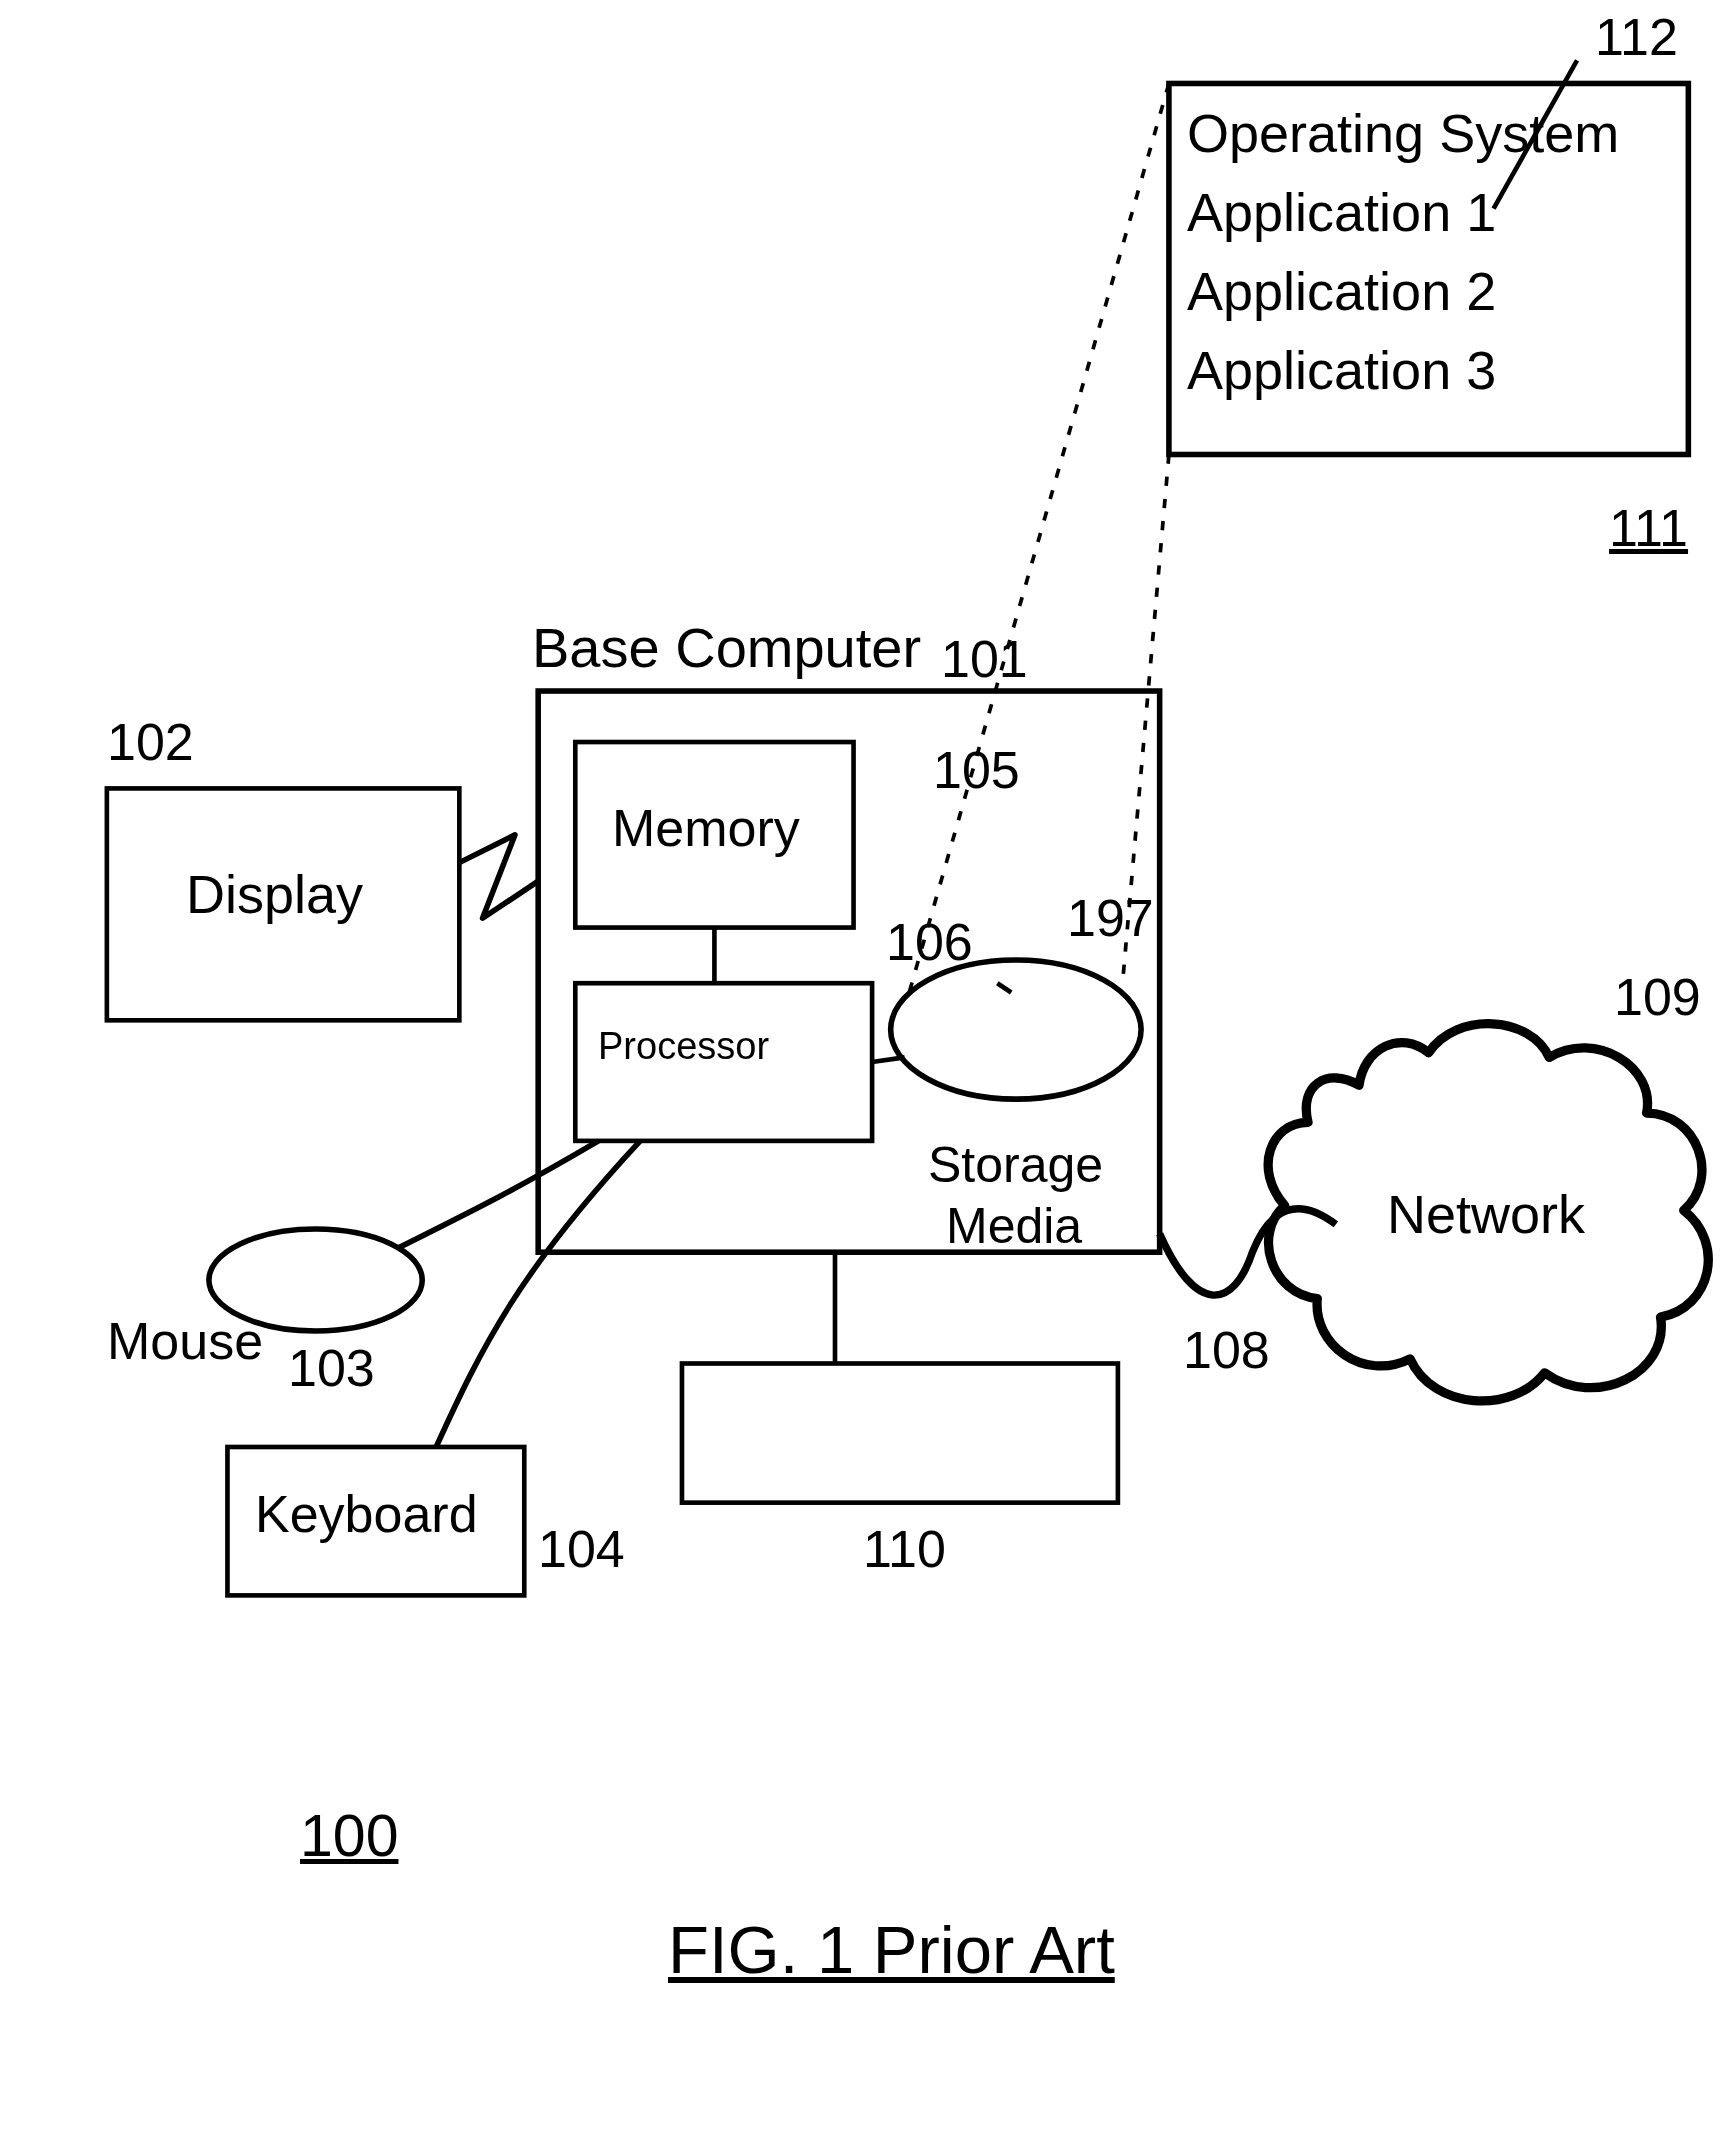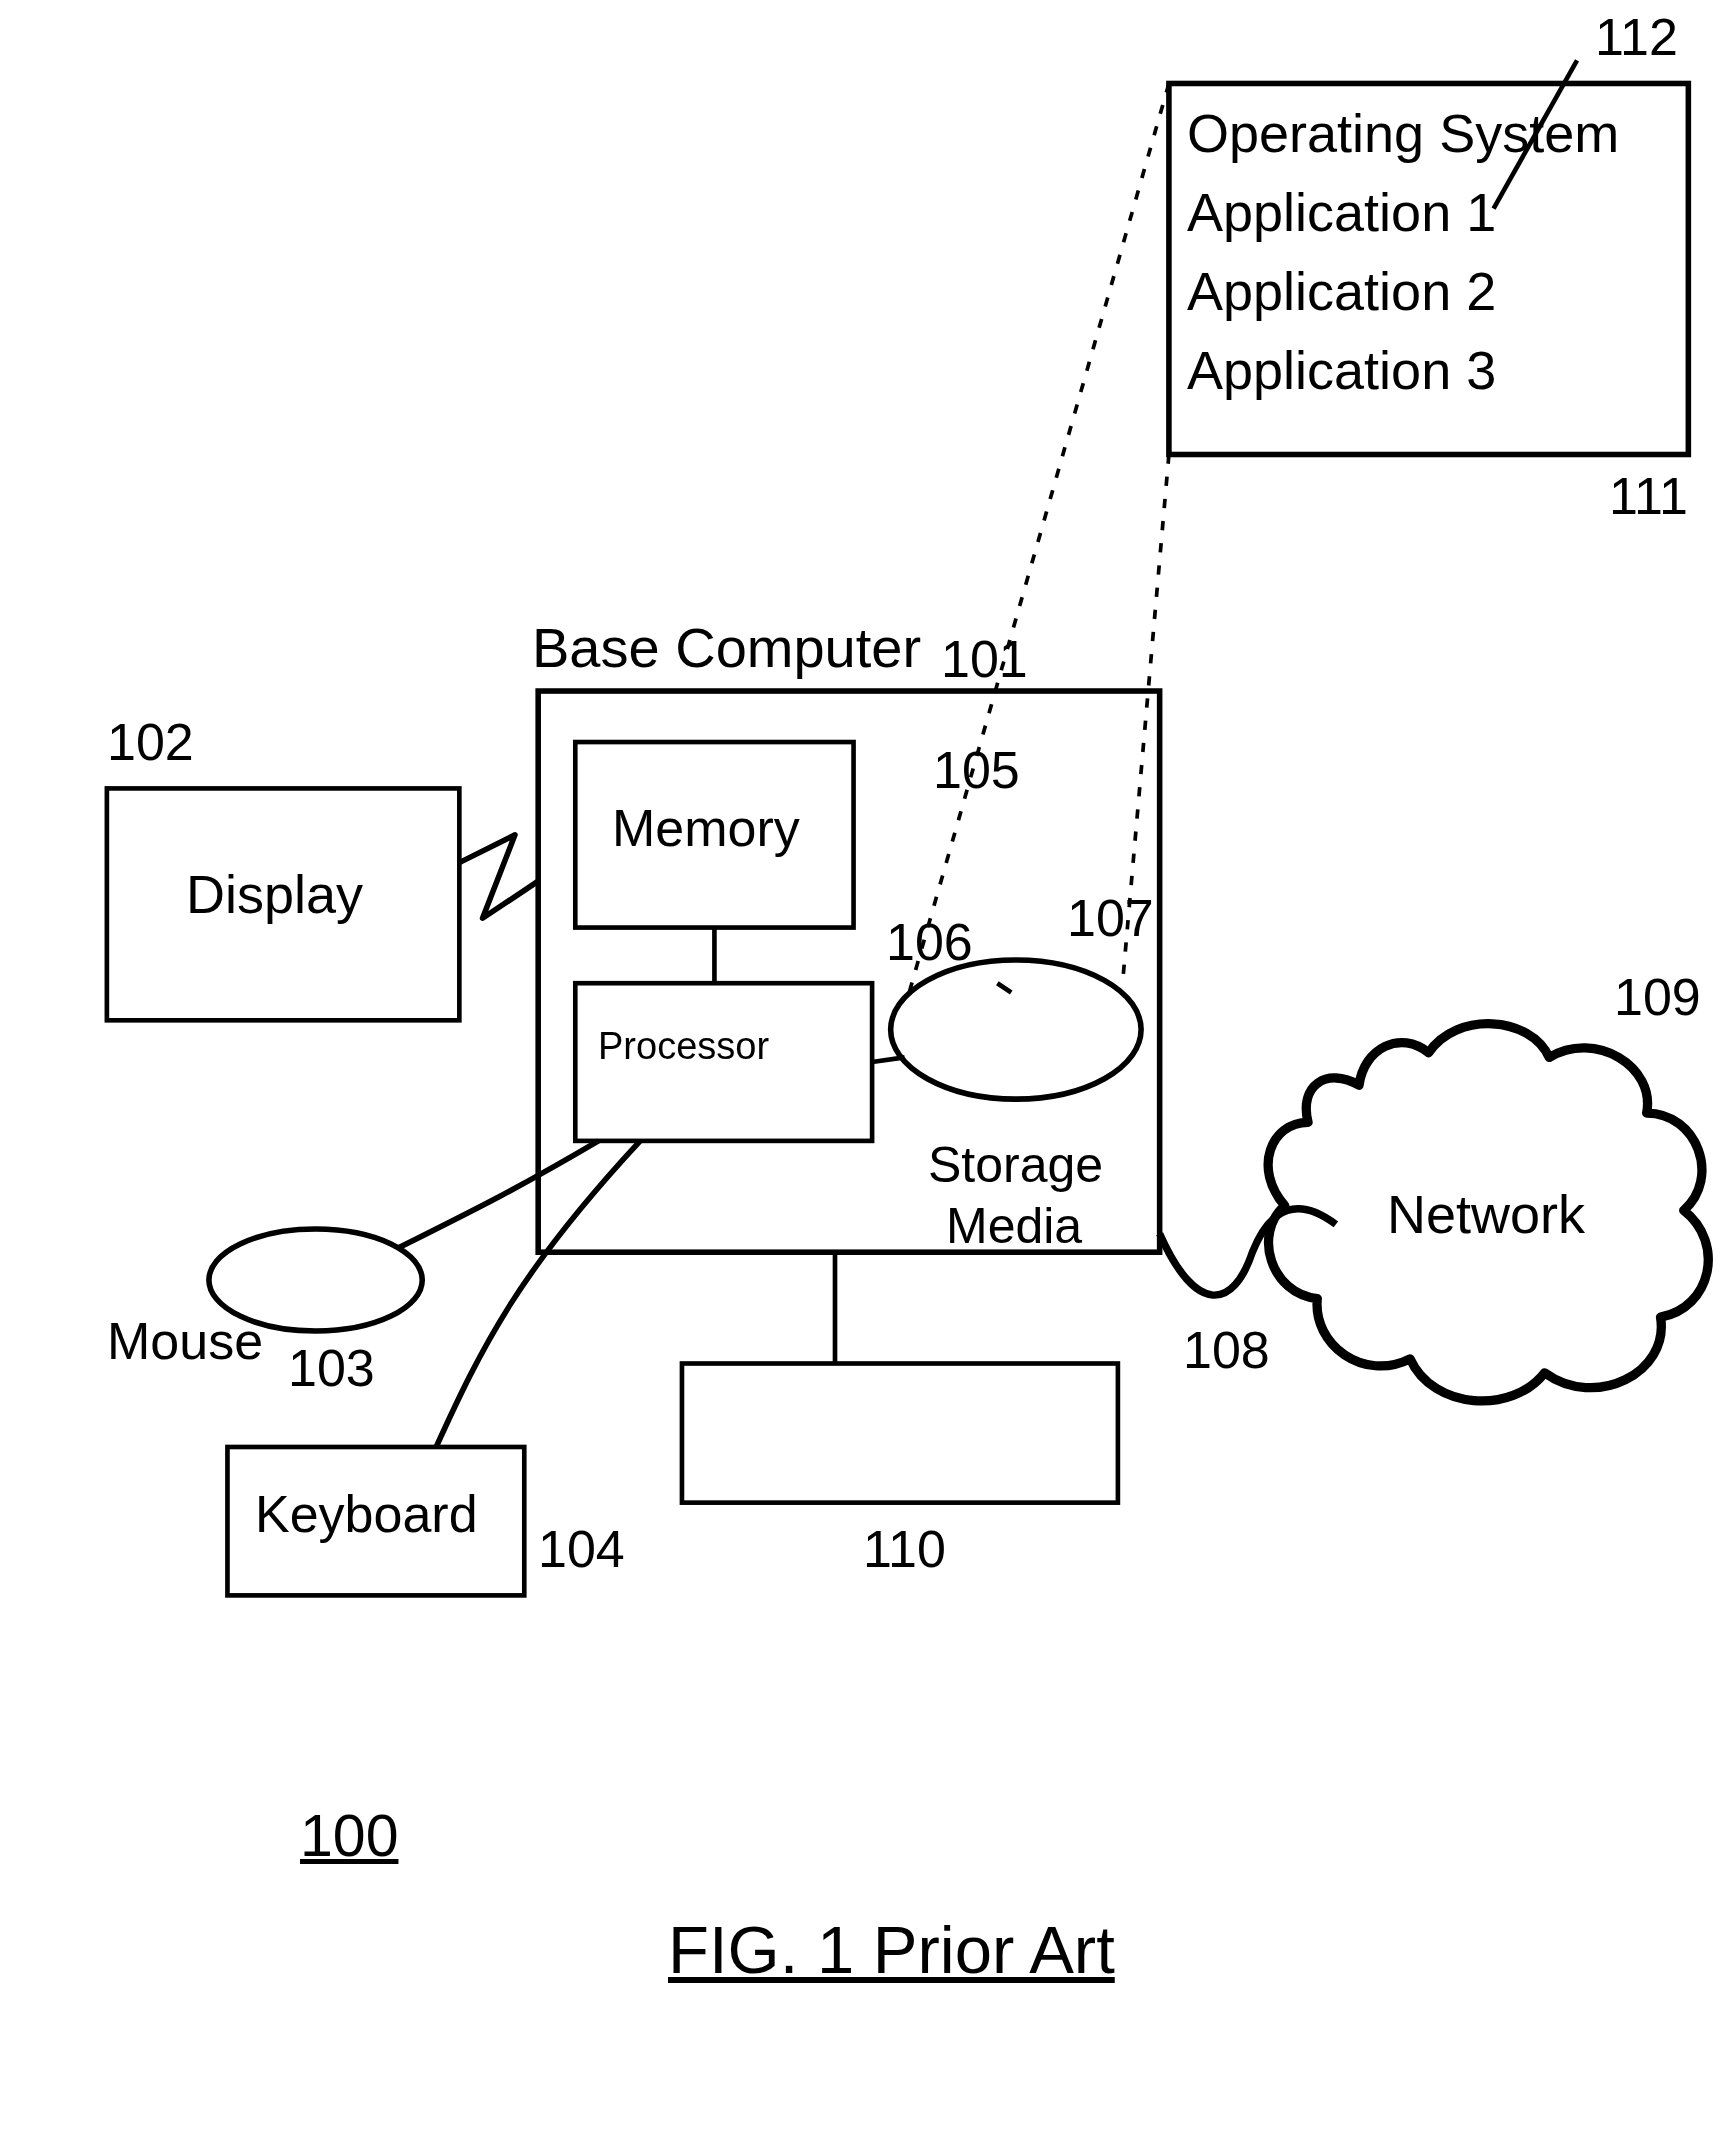--- a/index.html
+++ b/index.html
@@ -103,39 +103,39 @@
 
   </svg>
 
   <div class="label" style="left:1595px; top:9.3px;">112</div>
 
   <div class="box-label" style="left:1187px; top:102px; font-size:54px;">Operating System</div>
   <div class="box-label" style="left:1187px; top:181px; font-size:54px;">Application 1</div>
   <div class="box-label" style="left:1187px; top:260px; font-size:54px;">Application 2</div>
   <div class="box-label" style="left:1187px; top:339px; font-size:54px;">Application 3</div>
 
-  <div class="label" style="left:1609px; top:468px;">111</div>
+  <div class="label" style="left:1609px; top:500px;text-decoration:underline;">111</div>
 
   <div class="label big" style="left:524px; top:617px;margin-left:8px;">Base Computer</div>
 
   <div class="label" style="left:941px; top:631px;">101</div>
 
   <div class="label" style="left:107px; top:714px;">102</div>
 
   <div class="box-label" style="left:186px; top:863px; font-size:54px;">Display</div>
 
   <div class="label" style="left:886px; top:742px;margin-left:47px;">105</div>
 
   <div class="box-label" style="left:612px; top:798px; font-size:52px;">Memory</div>
 
   <div class="label" style="left:886px; top:914px;">106</div>
 
   <div class="box-label" style="left:598px; top:1025px; font-size:38px;">Processor</div>
 
-  <div class="label" style="left:1067px; top:890px;">107</div>
+  <div class="label" style="left:1067px; top:890px;">197</div>
 
   <div class="box-label" style="left:928px; top:1136px; font-size:50px;">Storage</div>
   <div class="box-label" style="left:946px; top:1197px; font-size:50px;">Media</div>
 
   <div class="label" style="left:1614px; top:969px;">109</div>
 
   <div class="box-label" style="left:1387px; top:1183px; font-size:54px;">Network</div>
 
   <div class="label" style="left:1183px; top:1322px;">108</div>
 

